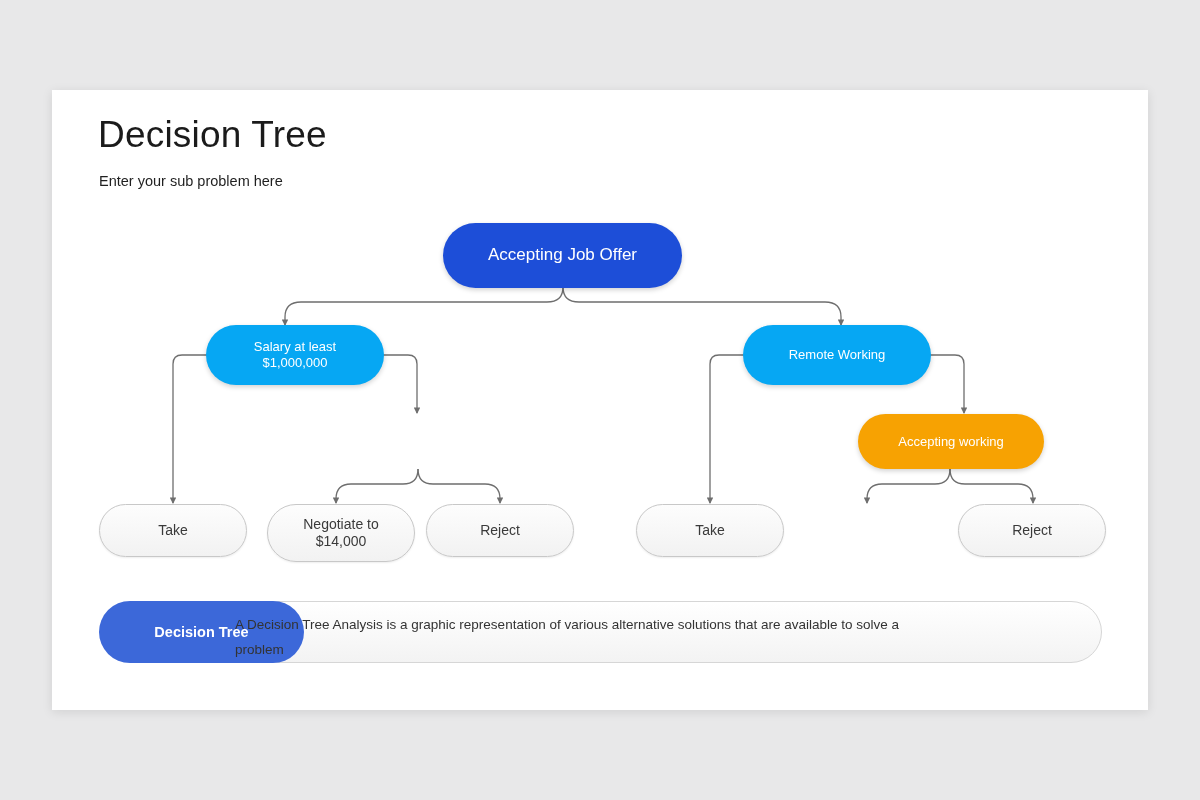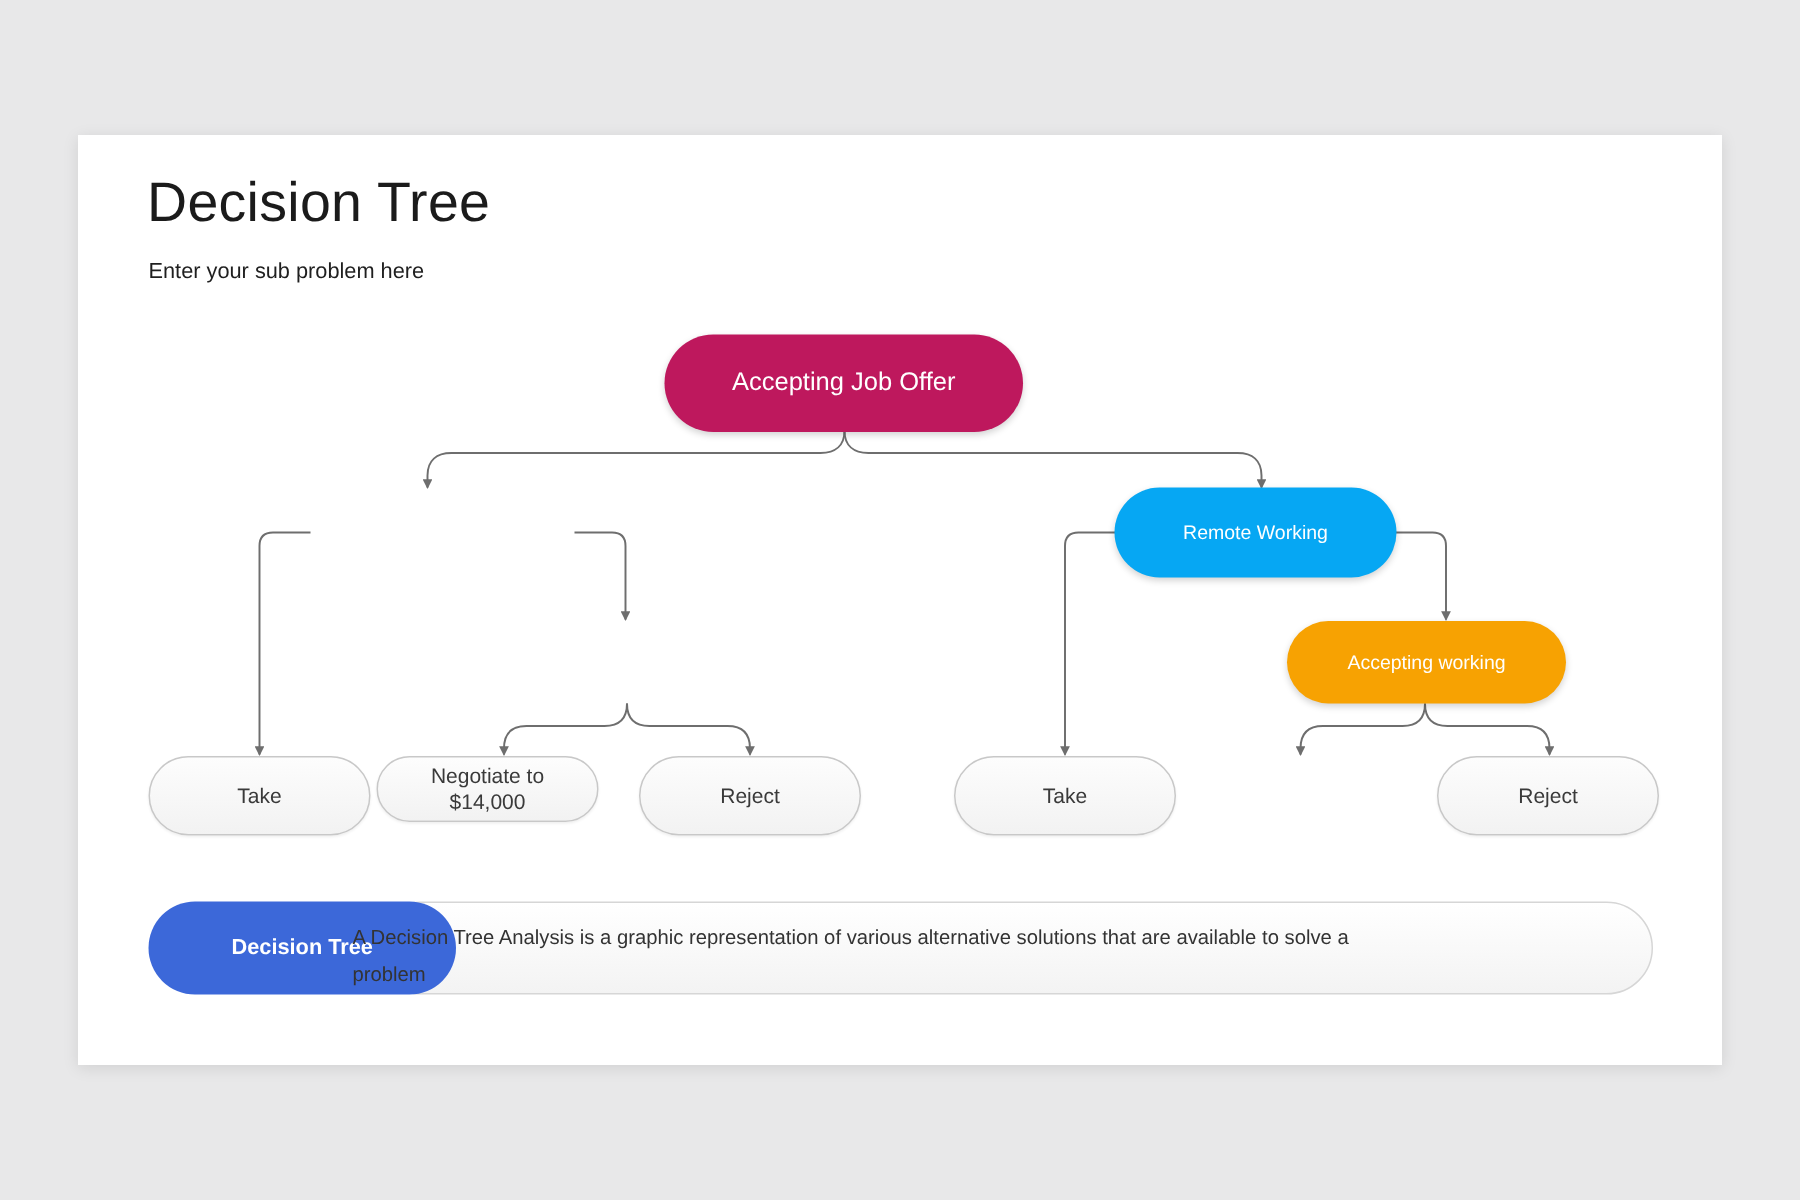--- a/index.html
+++ b/index.html
@@ -64,21 +64,21 @@
     display: flex;
     align-items: center;
     justify-content: center;
     text-align: center;
     border-radius: 999px;
     line-height: 1.22;
     white-space: pre-line;
   }
 
   .node-root {
-    background: #be185d;
+    background: #1d4ed8;
     color: #ffffff;
     font-size: 17px;
     box-shadow: 0 2px 5px rgba(0,0,0,0.18);
   }
   .node-l2 {
     background: #06a7f3;
     color: #ffffff;
     font-size: 13px;
     box-shadow: 0 2px 5px rgba(0,0,0,0.18);
   }
@@ -172,29 +172,31 @@
 
         <path d="M 878 265 L 903 265 C 909 265 912 268 912 274 L 912 323" marker-end="url(#arrow)"></path>
 
         <path d="M 898 379 C 898 389 893 394 883 394 L 830 394 C 820 394 815 399 815 409 L 815 413" marker-end="url(#arrow)"></path>
         <path d="M 898 379 C 898 389 903 394 913 394 L 966 394 C 976 394 981 399 981 409 L 981 413" marker-end="url(#arrow)"></path>
       </g>
     </svg>
 
     <div class="node node-root" style="left:391px; top:133px; width:239px; height:65px;">Accepting Job Offer</div>
 
+    <div class="node node-l2" style="left:154px; top:235px; width:178px; height:60px;">Salary at least
+$1,000,000</div>
 
     <div class="node node-l2" style="left:691px; top:235px; width:188px; height:60px;">Remote Working</div>
 
 
     <div class="node node-l3" style="left:806px; top:324px; width:186px; height:55px;">Accepting working</div>
 
     <div class="node node-leaf" style="left:47px; top:414px; width:148px; height:53px;">Take</div>
 
-    <div class="node node-leaf" style="left:199px; top:414px; width:148px; height:44px;">Negotiate to
+    <div class="node node-leaf" style="left:215px; top:414px; width:148px; height:58px;">Negotiate to
 $14,000</div>
 
     <div class="node node-leaf" style="left:374px; top:414px; width:148px; height:53px;">Reject</div>
 
     <div class="node node-leaf" style="left:584px; top:414px; width:148px; height:53px;">Take</div>
 
 
     <div class="node node-leaf" style="left:906px; top:414px; width:148px; height:53px;">Reject</div>
 
   </div>

